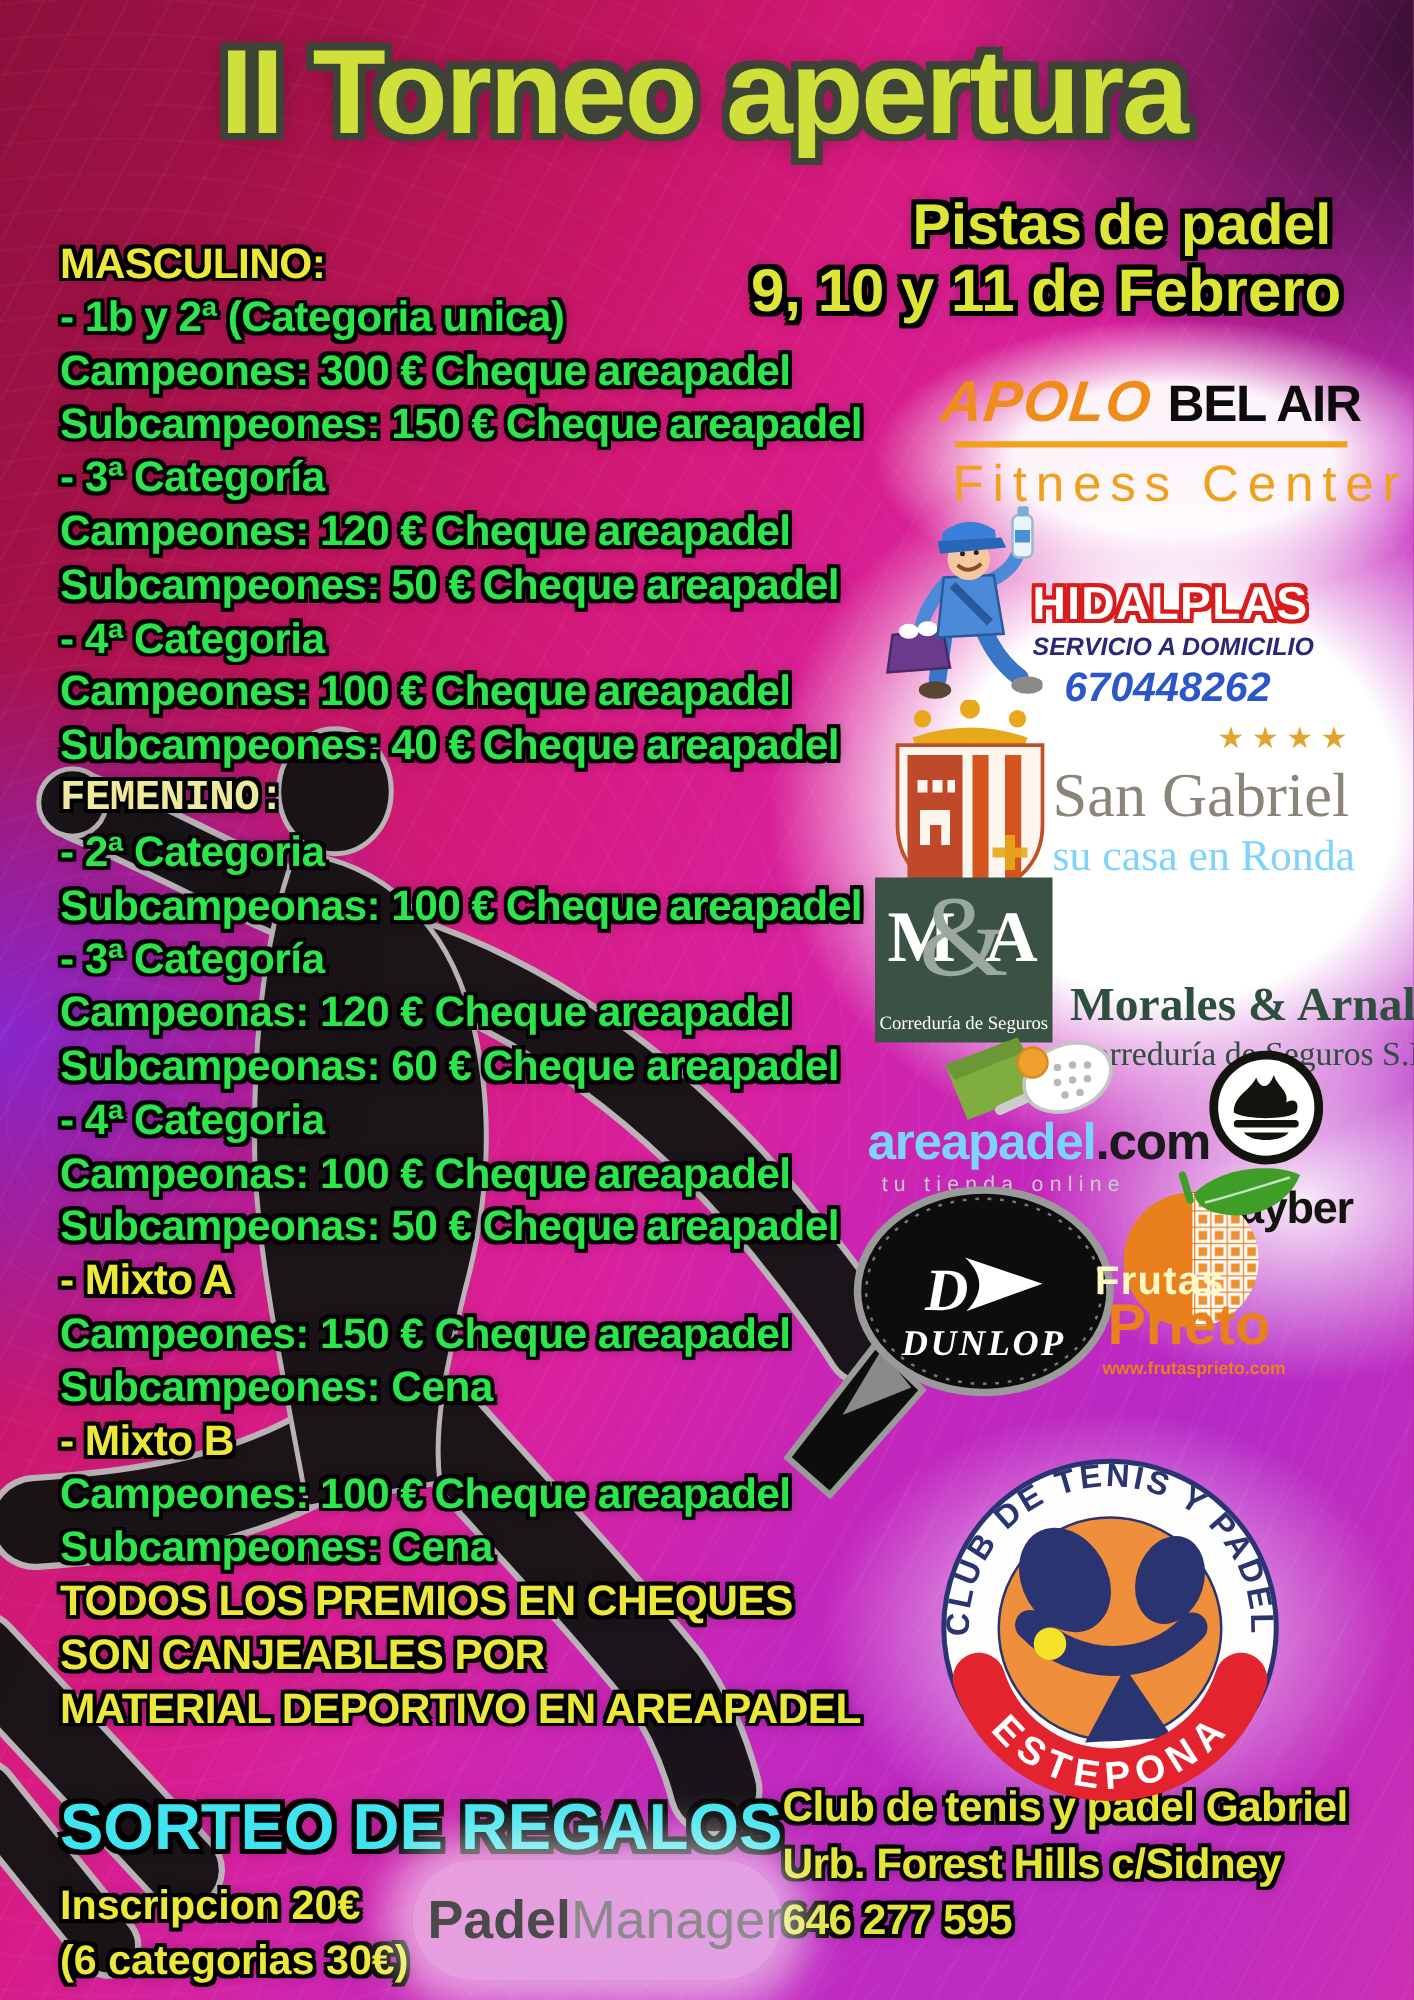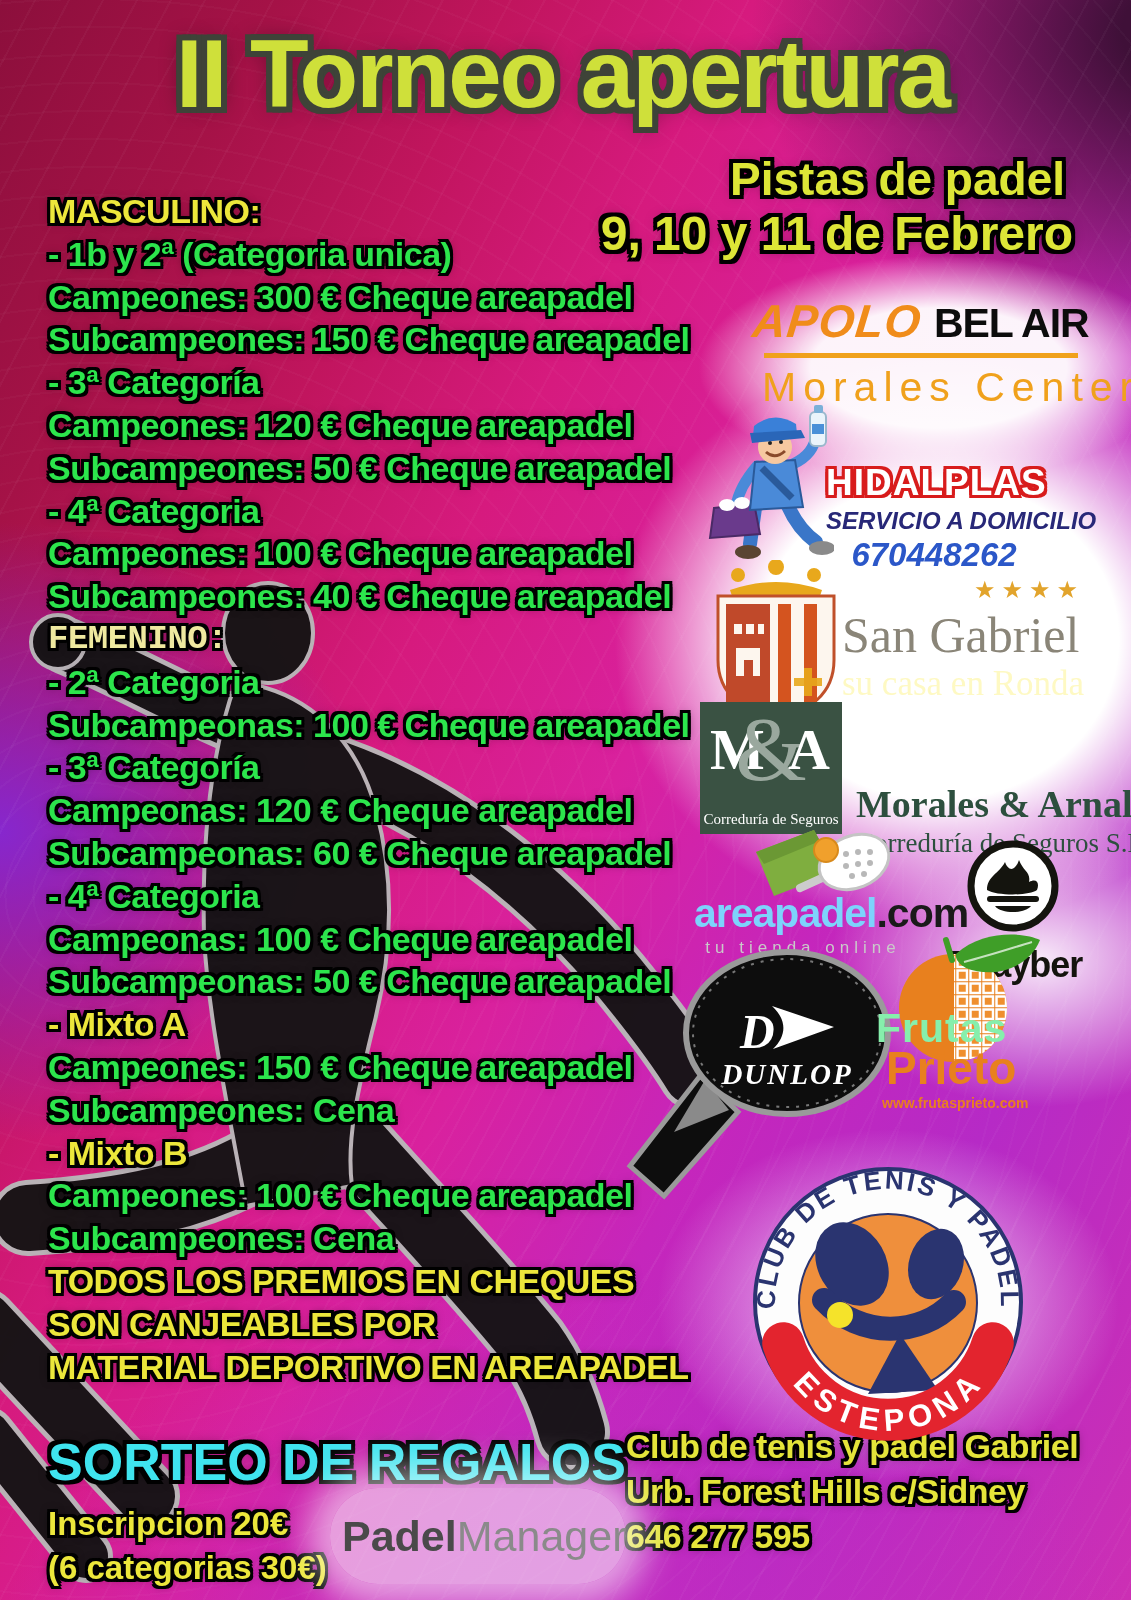--- a/index.html
+++ b/index.html
@@ -60,28 +60,28 @@
   .apolo-name{font-style:italic;font-weight:900;font-size:46px;color:#f08c1a;letter-spacing:1px;transform:skewX(-6deg);}
   .apolo-suffix{font-weight:900;font-size:41px;color:#0c0c0c;margin-left:12px;letter-spacing:-1px;}
   .apolo-rule{height:5px;background:#f0a11c;margin:5px 2px 6px;}
   .apolo-tag{font-weight:400;font-size:41px;color:#f0a11c;letter-spacing:7px;text-align:center;white-space:nowrap;}
 
   .hidalplas-mascot{left:700px;top:402px;}
   .hidalplas-txt{left:826px;top:462px;width:216px;text-align:center;}
   .hid-name{font-weight:900;font-size:37px;letter-spacing:1px;color:#fff;white-space:nowrap;
     text-shadow:-3px -3px 0 #d81c1c,0 -3px 0 #d81c1c,3px -3px 0 #d81c1c,-3px 0 0 #d81c1c,
     3px 0 0 #d81c1c,-3px 3px 0 #d81c1c,0 3px 0 #d81c1c,3px 3px 0 #d81c1c;}
-  .hid-tag{font-weight:900;font-style:italic;font-size:24px;color:#282878;margin-top:3px;white-space:nowrap;}
+  .hid-tag{font-weight:900;font-style:italic;font-size:20px;color:#282878;margin-top:3px;white-space:nowrap;}
   .hid-phone{font-weight:800;font-style:italic;font-size:33px;color:#2b57c8;margin-top:1px;}
 
   .sg-shield{left:706px;top:560px;}
   .sg-txt{left:842px;top:576px;width:240px;}
   .sg-stars{color:#e2a42c;font-size:24px;letter-spacing:6px;text-align:right;margin-right:-2px;}
   .sg-name{font-family:"Liberation Serif", serif;font-size:50px;color:#8a8578;white-space:nowrap;margin-top:2px;}
-  .sg-tag{font-family:"Liberation Serif", serif;font-size:35px;color:#fef9c3;white-space:nowrap;margin-top:0px;}
+  .sg-tag{font-family:"Liberation Serif", serif;font-size:35px;color:#7dd3fc;white-space:nowrap;margin-top:0px;}
 
   .ma-box{left:700px;top:702px;width:142px;height:132px;background:#3a5243;}
   .ma-m,.ma-a{position:absolute;top:14px;font-family:"Liberation Serif", serif;font-size:58px;font-weight:700;color:#fff;}
   .ma-m{left:10px;} .ma-a{right:12px;}
   .ma-amp{position:absolute;left:0;right:0;top:-6px;text-align:center;font-family:"Liberation Serif", serif;
     font-size:92px;color:#9aa89e;font-weight:400;}
   .ma-cap{position:absolute;left:0;right:0;bottom:6px;text-align:center;font-family:"Liberation Serif", serif;
     font-size:15px;color:#fff;}
   .ma-txt{left:856px;top:738px;width:230px;white-space:nowrap;margin-top:44px;}
   .ma-name{font-family:"Liberation Serif", serif;font-weight:700;font-size:38px;color:#2d4f3e;}
@@ -92,21 +92,21 @@
   .ap-name-row{white-space:nowrap;font-weight:800;font-size:41px;letter-spacing:-1px;}
   .ap-name{color:#7dd3fc;} .ap-tld{color:#1a1a1a;}
   .ap-tag{font-size:17px;color:#c9c9c9;letter-spacing:5px;margin-top:1px;white-space:nowrap;}
 
   .jh{left:942px;top:838px;width:142px;text-align:center;}
   .jh-name{font-weight:800;font-size:36px;color:#14140e;margin-top:2px;letter-spacing:-1px;}
 
   .dunlop{left:602px;top:928px;}
   .frutas-ic{left:878px;top:930px;}
   .frutas-txt{left:876px;top:1008px;width:170px;z-index:6;}
-  .fr1{font-weight:800;font-size:41px;color:#86efac;letter-spacing:1px;line-height:1;}
+  .fr1{font-weight:800;font-size:32px;color:#fef9c3;letter-spacing:1px;line-height:1;}
   .fr2{font-weight:800;font-size:46px;color:#e8801e;line-height:1;margin:-4px 0 0 10px;}
   .fr-url{font-weight:700;font-size:14px;color:#e8801e;margin:4px 0 0 6px;white-space:nowrap;}
 
   .badge{left:740px;top:1152px;}
 
   .pm{left:330px;top:1488px;width:276px;height:96px;display:flex;align-items:center;
       background:rgba(255,255,255,.55);border-radius:48px;box-shadow:0 0 34px 22px rgba(255,255,255,.55);padding:0 14px 0 6px;}
   .pm-txt{font-size:43px;white-space:nowrap;margin-left:6px;}
   .pm-b{font-weight:700;color:#4a4a4a;} .pm-l{font-weight:400;color:#8a8a8a;}
 </style>
@@ -188,21 +188,21 @@
   <div class="ot">Urb. Forest Hills c/Sidney</div>
   <div class="ot">646 277 595</div>
 </div>
 
 <div class="spon apolo">
   <div class="apolo-row">
     <span class="apolo-name">APOLO</span>
     <span class="apolo-suffix">BEL AIR</span>
   </div>
   <div class="apolo-rule"></div>
-  <div class="apolo-tag">Morales Center</div>
+  <div class="apolo-tag">Fitness Center</div>
 </div>
 
 <svg class="spon hidalplas-mascot" width="134" height="168" viewBox="0 0 134 168">
   <path d="M 93,62 C 108,55 114,46 117,32" fill="none" stroke="#4a8ad8" stroke-width="11" stroke-linecap="round"></path>
   <rect x="110" y="10" width="16" height="34" rx="5" fill="#eaf4fb" stroke="#9ab8cc" stroke-width="2"></rect>
   <rect x="114" y="3" width="9" height="8" rx="2" fill="#7ab0d8"></rect>
   <rect x="112" y="22" width="12" height="10" fill="#4a90d8"></rect>
   <path d="M 57,64 C 45,78 38,92 36,104" fill="none" stroke="#4a8ad8" stroke-width="11" stroke-linecap="round"></path>
   <path d="M 55,106 L 50,142" stroke="#3a76c8" stroke-width="14" stroke-linecap="round" fill="none"></path>
   <path d="M 88,104 C 95,120 105,132 116,140" stroke="#3a76c8" stroke-width="14" stroke-linecap="round" fill="none"></path>

